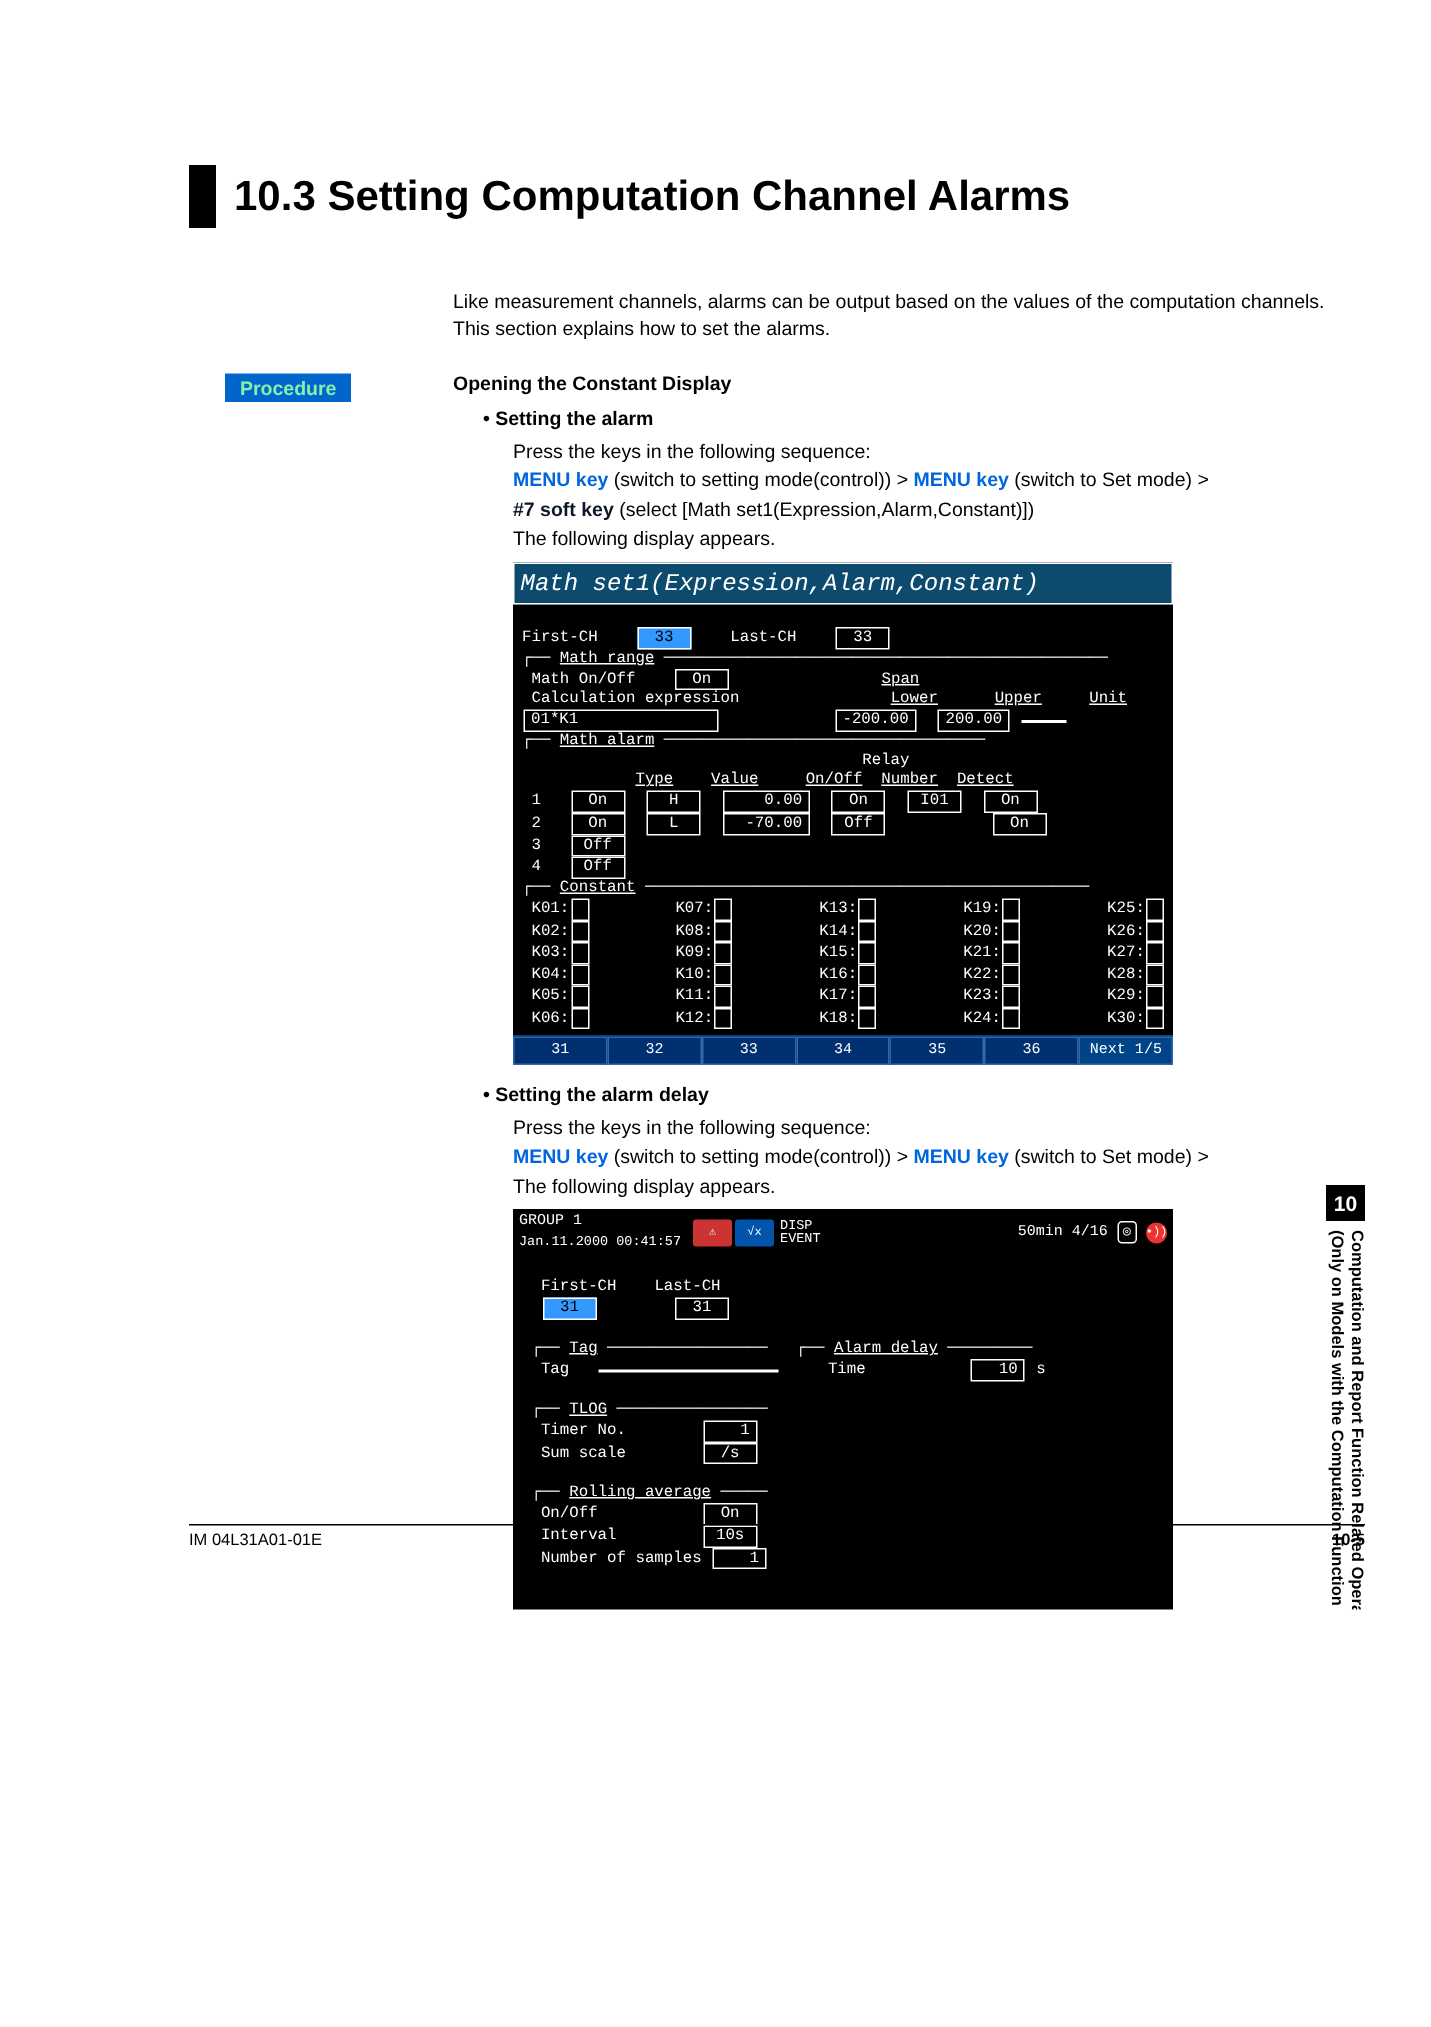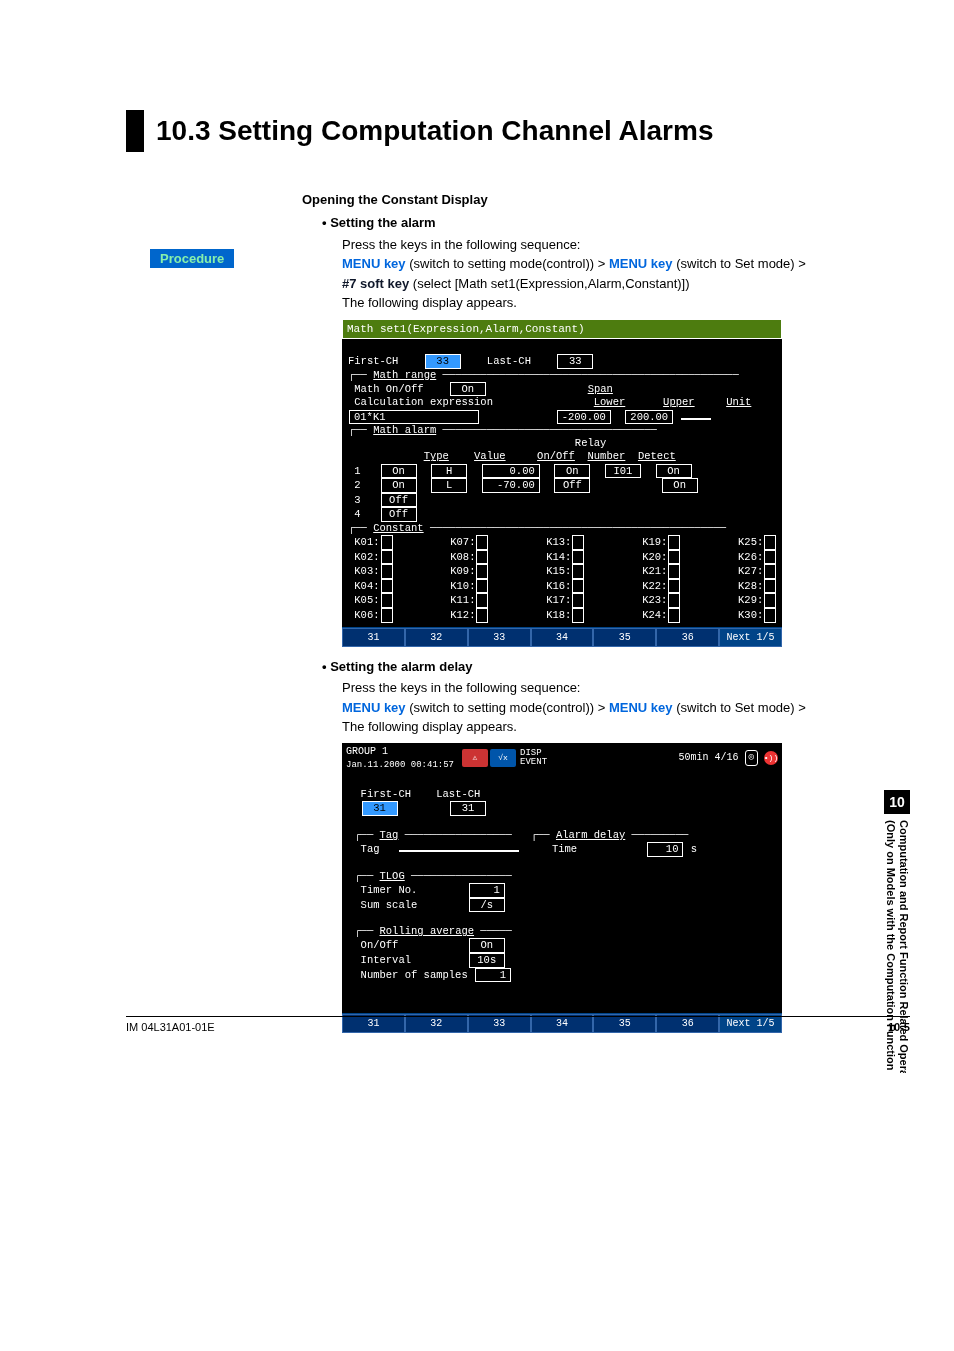--- a/index.html
+++ b/index.html
@@ -77,25 +77,26 @@
   }
   .screen {
     width: 440px;
     background: #000;
     font-family: "Courier New", monospace;
     font-size: 10.5px;
     color: #fff;
     margin: 6px 0 10px 0;
   }
   .scr-titlebar {
-    background: #4d7c0f;
+    background: #0c4a6e;
     color: #fff;
     padding: 1px 4px;
-    font-size: 11px;
+    font-size: 16px;
     border: 1px solid #fff;
+    font-style: italic;
   }
   .scr-body {
     padding: 2px 6px 4px 6px;
     line-height: 1.25;
     white-space: pre;
   }
   .scr-softkeys {
     display: flex;
     border-top: 1px solid #004488;
   }
@@ -193,20 +194,23 @@
 </head>
 <body>
 
 <div class="page">
 
   <div class="title-row">
     <div class="title-bar"></div>
     <div class="title-text">10.3  Setting Computation Channel Alarms</div>
   </div>
 
+  <div class="body-indent">
+    <div class="intro">Like measurement channels, alarms can be output based on the values of the computation channels.  This section explains how to set the alarms.</div>
+  </div>
 
   <div class="proc-label">Procedure</div>
 
   <div class="body-indent">
     <div class="section-head">Opening the Constant Display</div>
 
     <div class="sub-indent">
       <div class="bullet-head">Setting the alarm</div>
       <div class="sub-indent">
         <div>Press the keys in the following sequence:</div>

